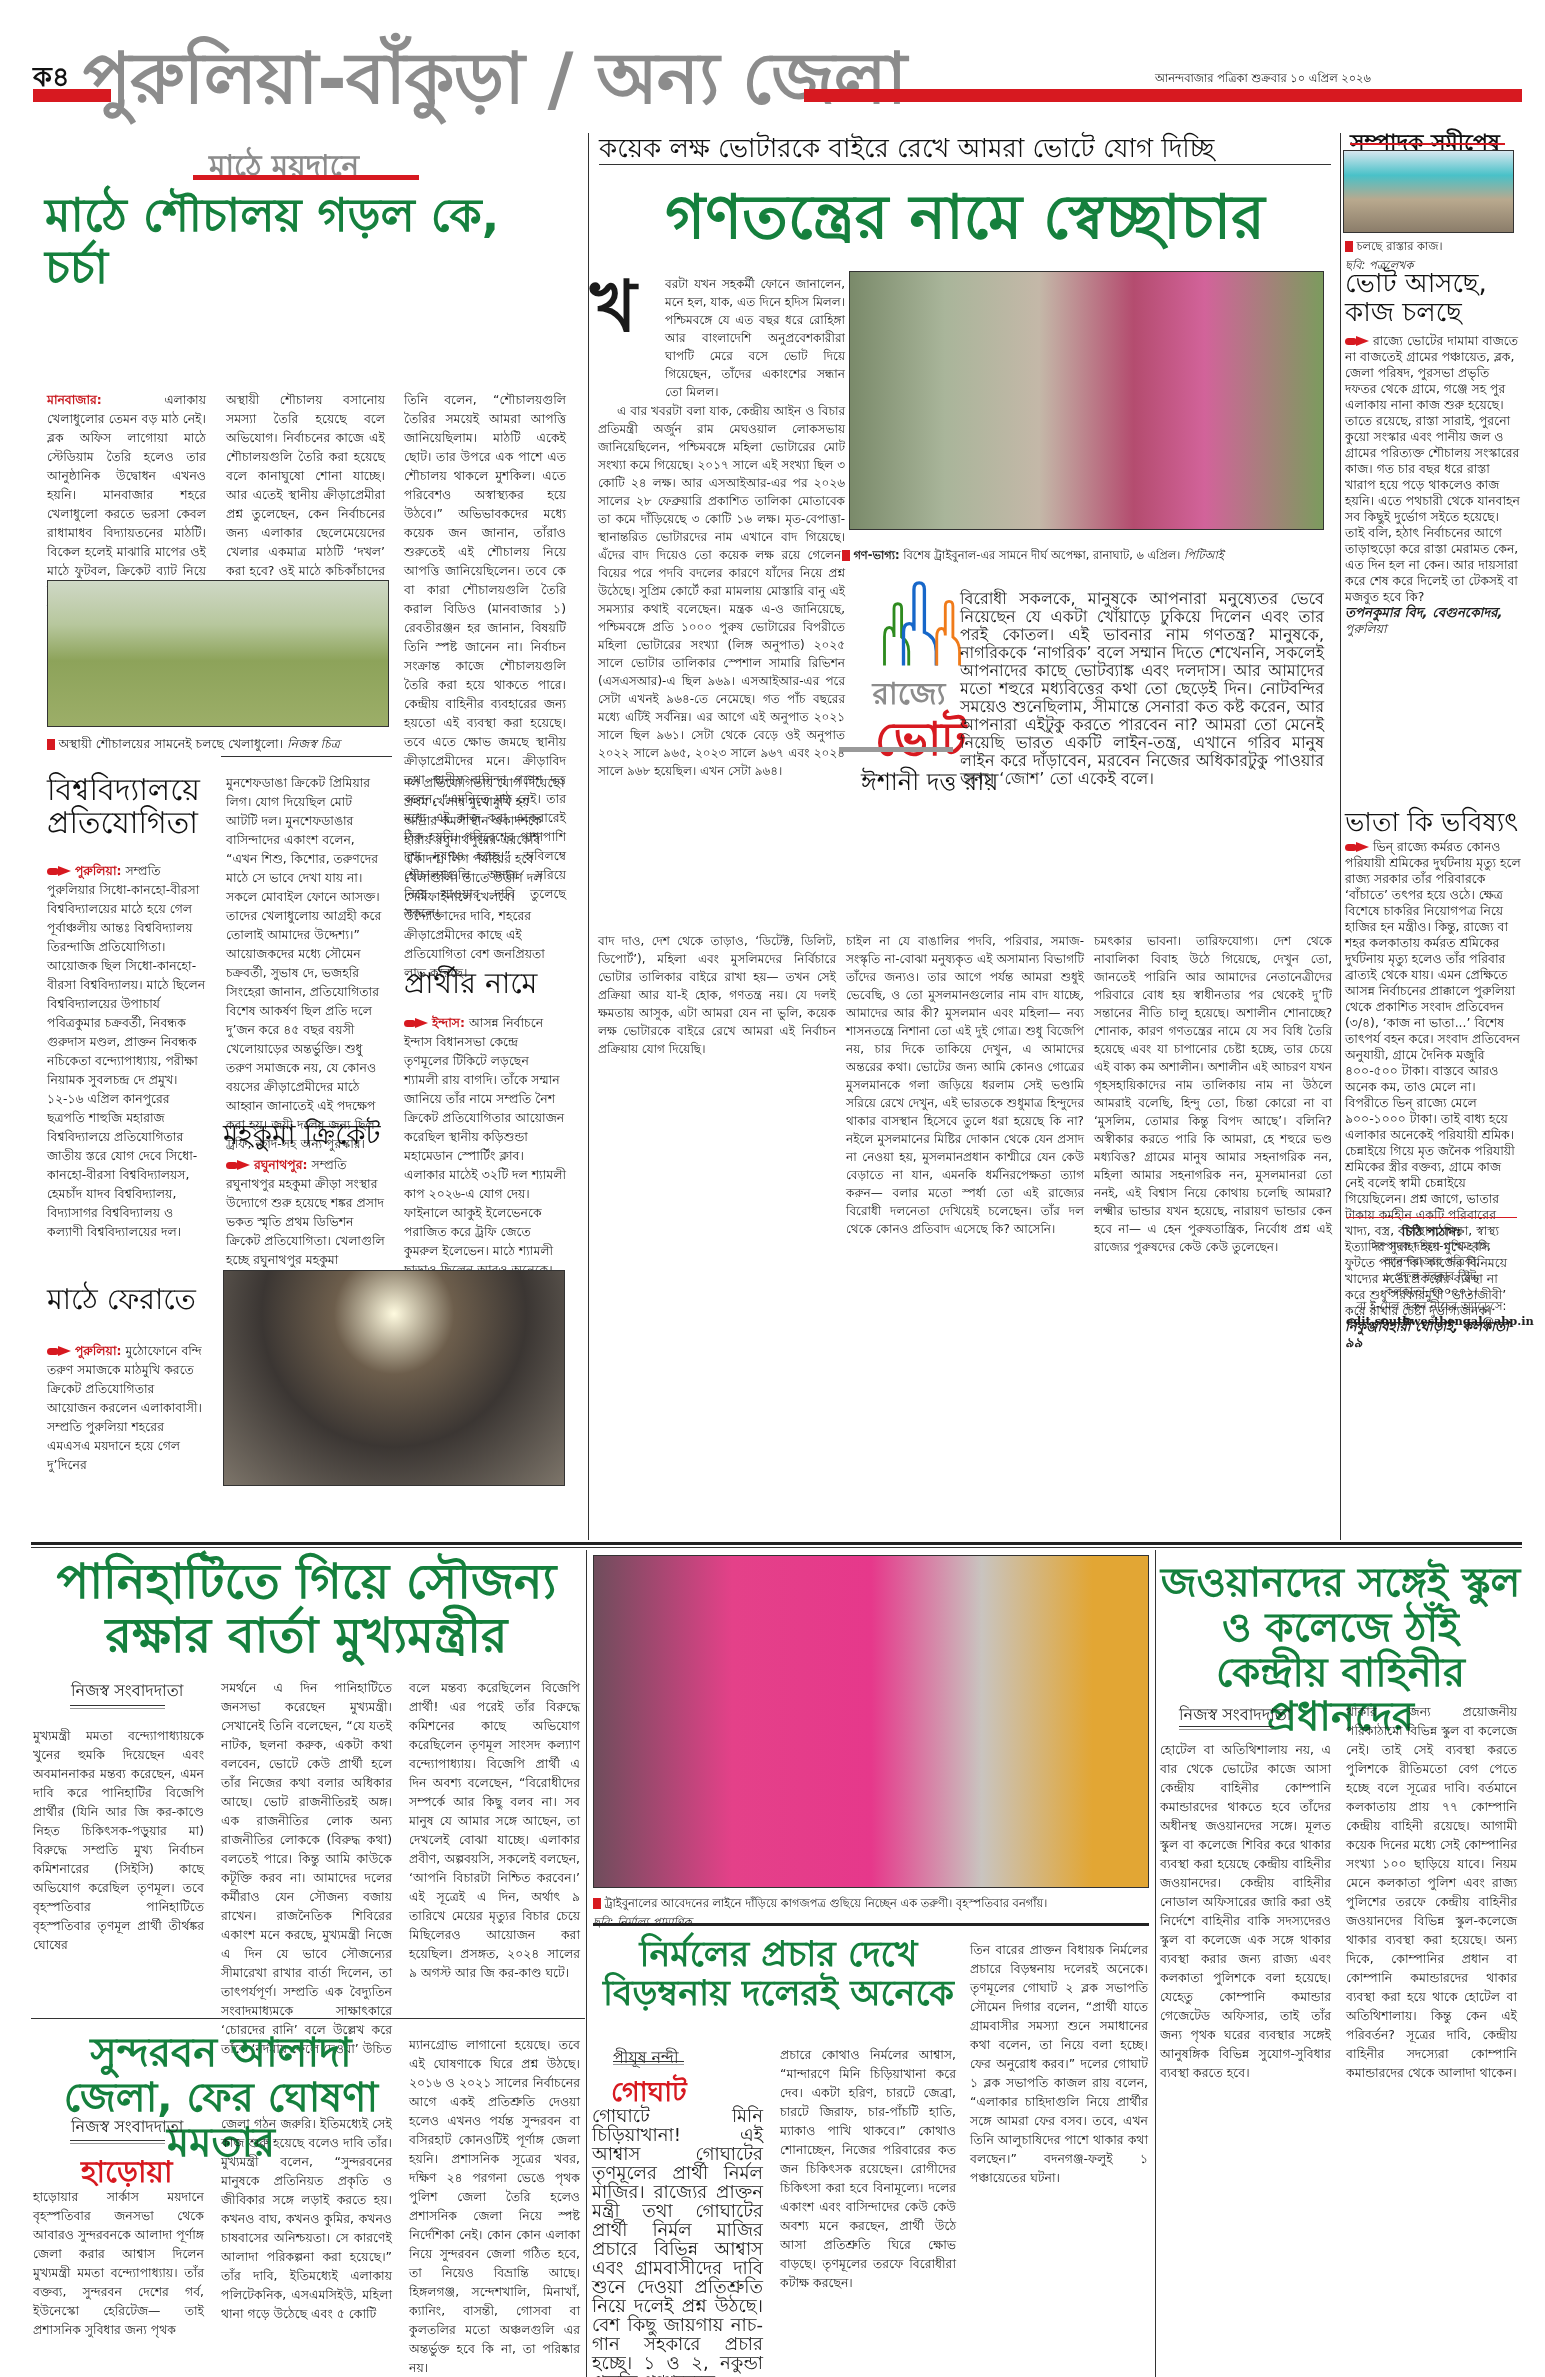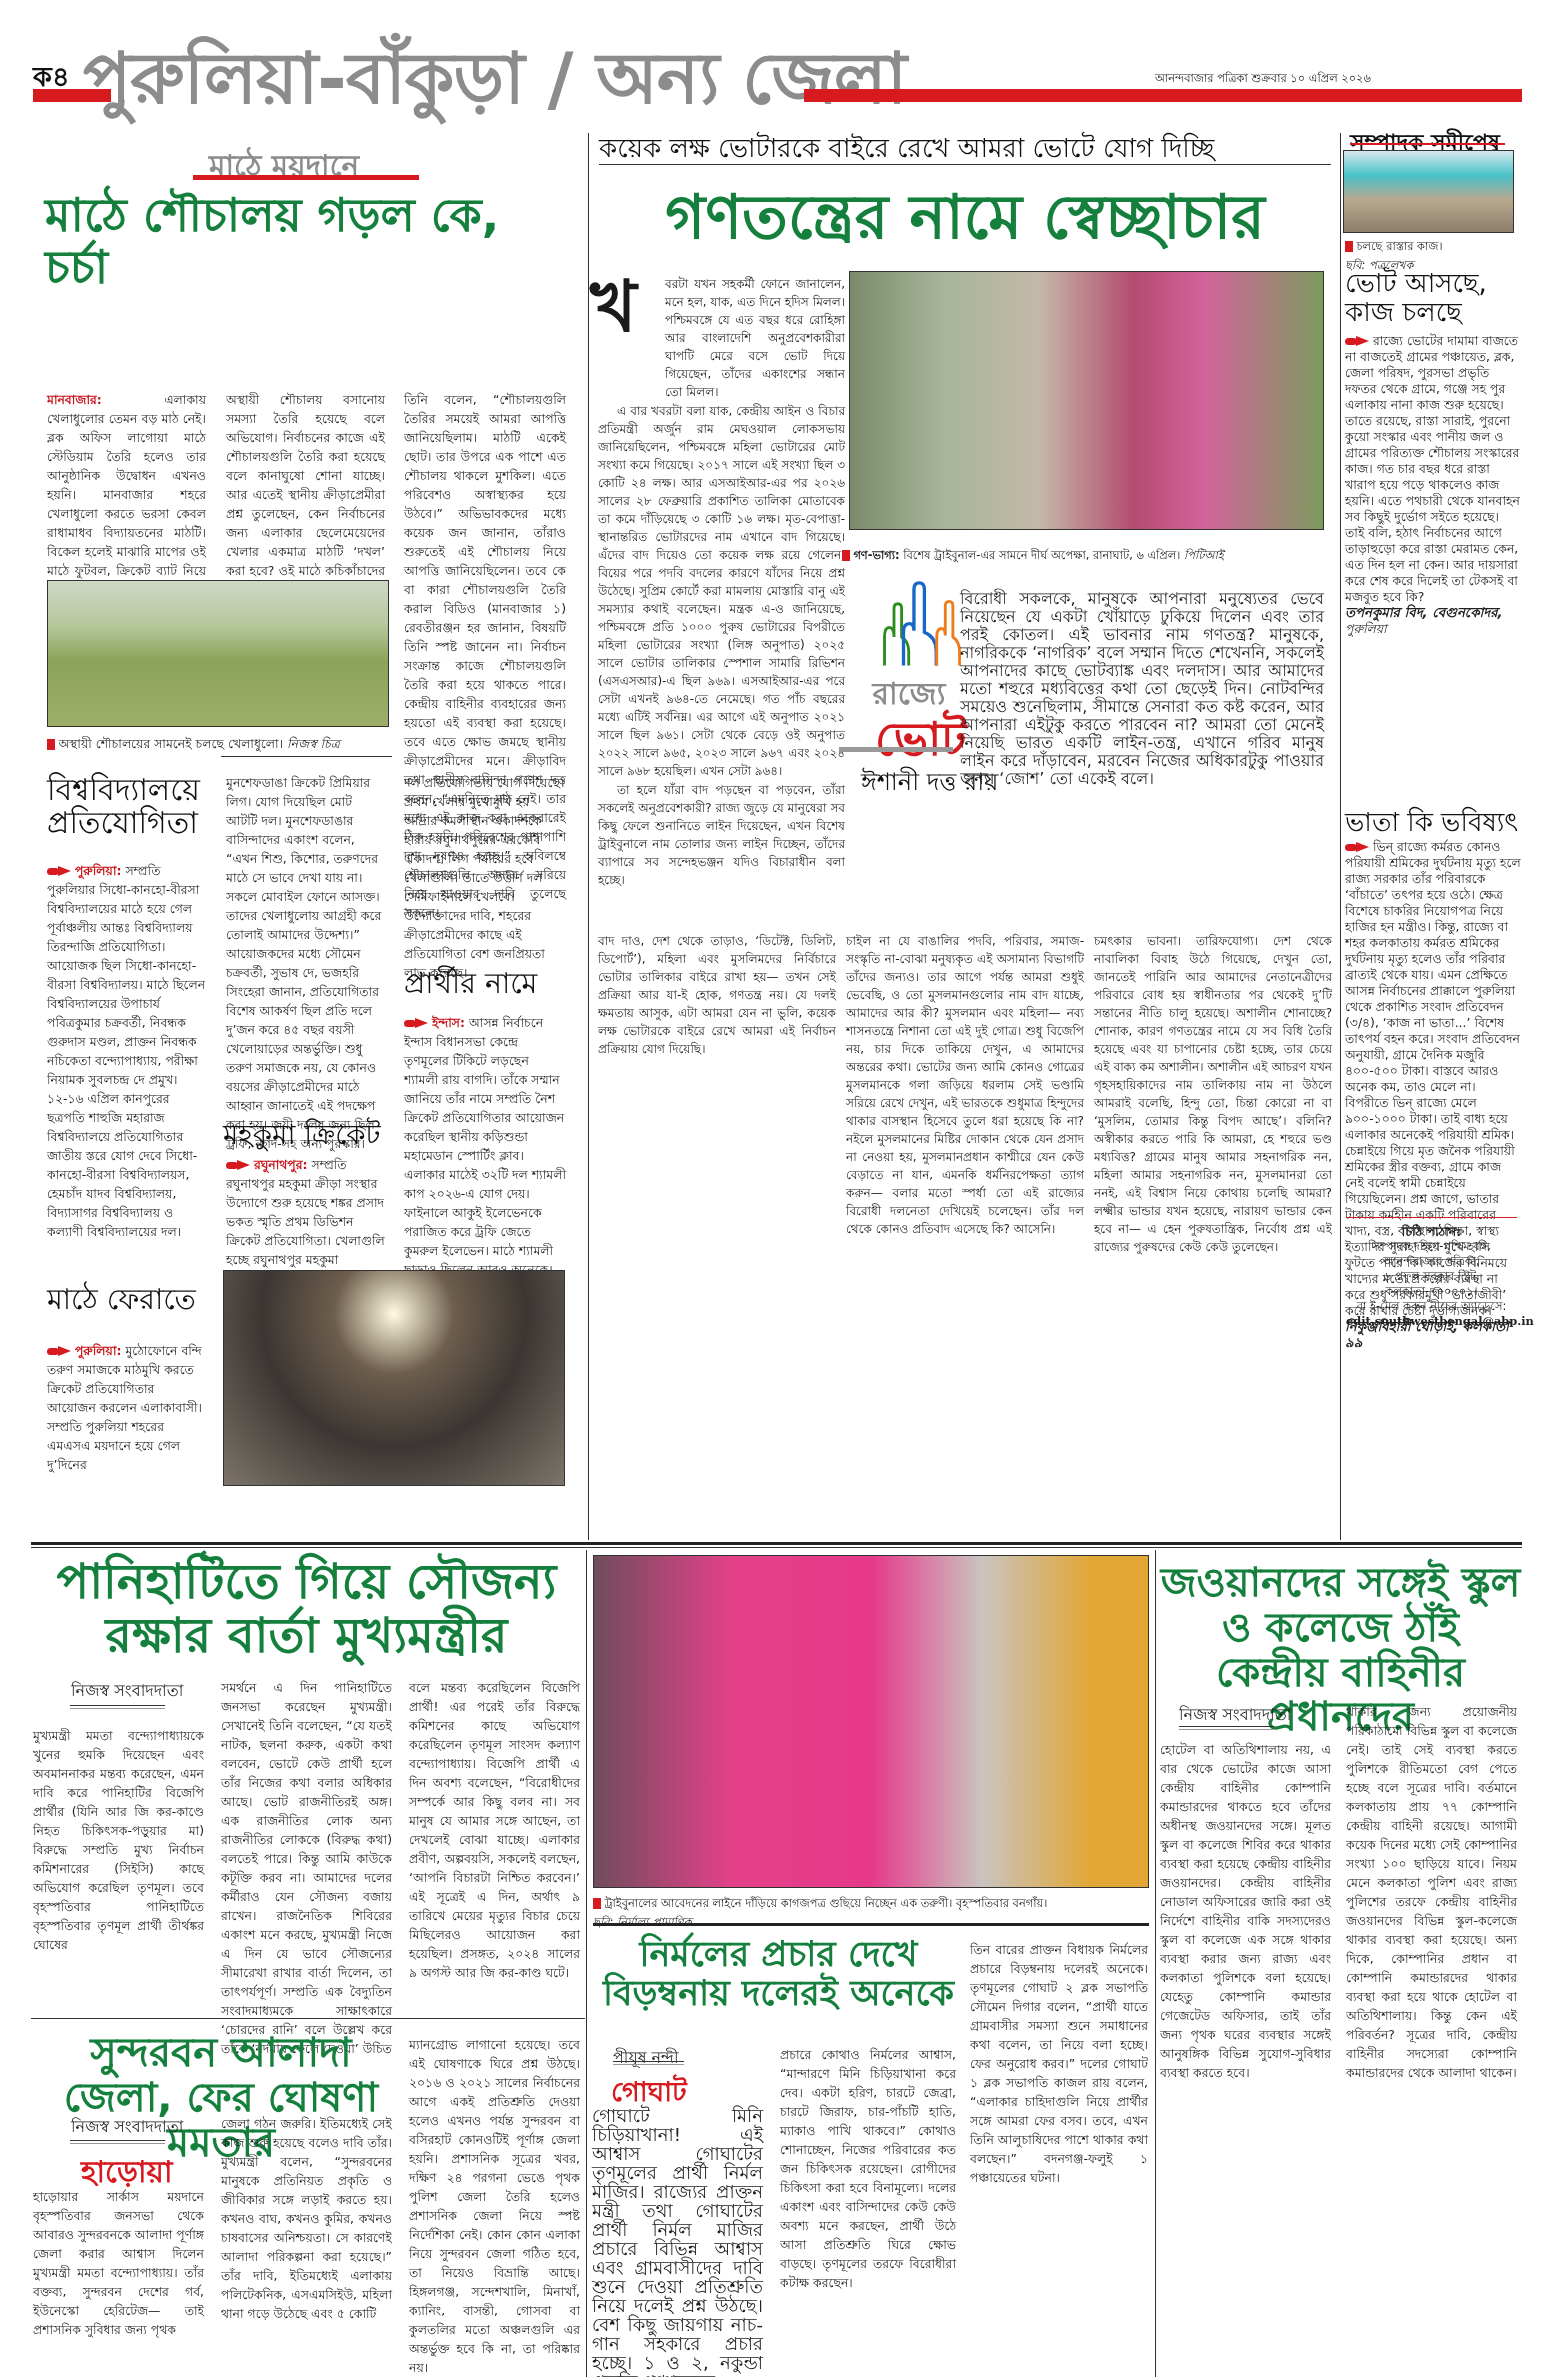--- a/index.html
+++ b/index.html
@@ -120,21 +120,20 @@
 
 <section>
   <div class="abs" style="left:599px; top:128px; width:732px; font-size:26px; color:#111;">কয়েক লক্ষ ভোটারকে বাইরে রেখে আমরা ভোটে যোগ দিচ্ছি</div>
   <div class="abs hrule-thin" style="left:599px; top:164px; width:732px;"></div>
   <h1 class="abs headline" style="left:599px; top:183px; width:732px; font-size:61px; text-align:center;">গণতন্ত্রের নামে স্বেচ্ছাচার</h1>
 
   <div class="abs" style="left:590px; top:271px; width:67px; font-size:71px; font-weight:bold; line-height:1;">খ</div>
   <div class="abs body-text" style="left:598px; top:275px; width:247px; font-size:12px; line-height:18px;">
     <p class="noindent" style="padding-left:67px; min-height:109px;">বরটা যখন সহকর্মী ফোনে জানালেন, মনে হল, যাক, এত দিনে হদিস মিলল। পশ্চিমবঙ্গে যে এত বছর ধরে রোহিঙ্গা আর বাংলাদেশি অনুপ্রবেশকারীরা ঘাপটি মেরে বসে ভোট দিয়ে গিয়েছেন, তাঁদের একাংশের সন্ধান তো মিলল।</p>
     <p>এ বার খবরটা বলা যাক, কেন্দ্রীয় আইন ও বিচার প্রতিমন্ত্রী অর্জুন রাম মেঘওয়াল লোকসভায় জানিয়েছিলেন, পশ্চিমবঙ্গে মহিলা ভোটারের মোট সংখ্যা কমে গিয়েছে। ২০১৭ সালে এই সংখ্যা ছিল ৩ কোটি ২৪ লক্ষ। আর এসআইআর-এর পর ২০২৬ সালের ২৮ ফেব্রুয়ারি প্রকাশিত তালিকা মোতাবেক তা কমে দাঁড়িয়েছে ৩ কোটি ১৬ লক্ষ। মৃত-বেপাত্তা-স্থানান্তরিত ভোটারদের নাম এখানে বাদ গিয়েছে। এঁদের বাদ দিয়েও তো কয়েক লক্ষ রয়ে গেলেন, বিয়ের পরে পদবি বদলের কারণে যাঁদের নিয়ে প্রশ্ন উঠেছে। সুপ্রিম কোর্টে করা মামলায় মোস্তারি বানু এই সমস্যার কথাই বলেছেন। মন্ত্রক এ-ও জানিয়েছে, পশ্চিমবঙ্গে প্রতি ১০০০ পুরুষ ভোটারের বিপরীতে মহিলা ভোটারের সংখ্যা (লিঙ্গ অনুপাত) ২০২৫ সালে ভোটার তালিকার স্পেশাল সামারি রিভিশন (এসএসআর)-এ ছিল ৯৬৯। এসআইআর-এর পরে সেটা এখনই ৯৬৪-তে নেমেছে। গত পাঁচ বছরের মধ্যে এটিই সর্বনিম্ন। এর আগে এই অনুপাত ২০২১ সালে ছিল ৯৬১। সেটা থেকে বেড়ে ওই অনুপাত ২০২২ সালে ৯৬৫, ২০২৩ সালে ৯৬৭ এবং ২০২৪ সালে ৯৬৮ হয়েছিল। এখন সেটা ৯৬৪।</p>
-    <p>তা হলে যাঁরা বাদ পড়ছেন বা পড়বেন, তাঁরা সকলেই অনুপ্রবেশকারী? রাজ্য জুড়ে যে মানুষেরা সব কিছু ফেলে শুনানিতে লাইন দিয়েছেন, এখন বিশেষ ট্রাইবুনালে নাম তোলার জন্য লাইন দিচ্ছেন, তাঁদের ব্যাপারে সব সন্দেহভঞ্জন যদিও বিচারাধীন বলা হচ্ছে।</p>
   </div>
 
   <div class="abs photo ph-queue" style="left:849px; top:271px; width:475px; height:259px;"></div>
   <div class="abs caption" style="left:842px; top:547px; width:485px; font-size:11.4px;">
     <span class="sq"></span><b>গণ-ভাগ্য:</b> <span>বিশেষ ট্রাইবুনাল-এর সামনে দীর্ঘ অপেক্ষা, রানাঘাট, ৬ এপ্রিল।</span> <em>পিটিআই</em>
   </div>
 
   <div class="vote-logo" style="left:856px; top:580px; width:114px; height:181px;">
     <svg width="114" height="95" viewBox="0 0 240 200">
       <path d="M60 180 V120 q0-20 10-20 q10 0 10 20 V60 q0-10 8-10 q8 0 8 10 V120 q15 10 15 30 V180" fill="none" stroke="#2e8b1f" stroke-width="6"></path>

